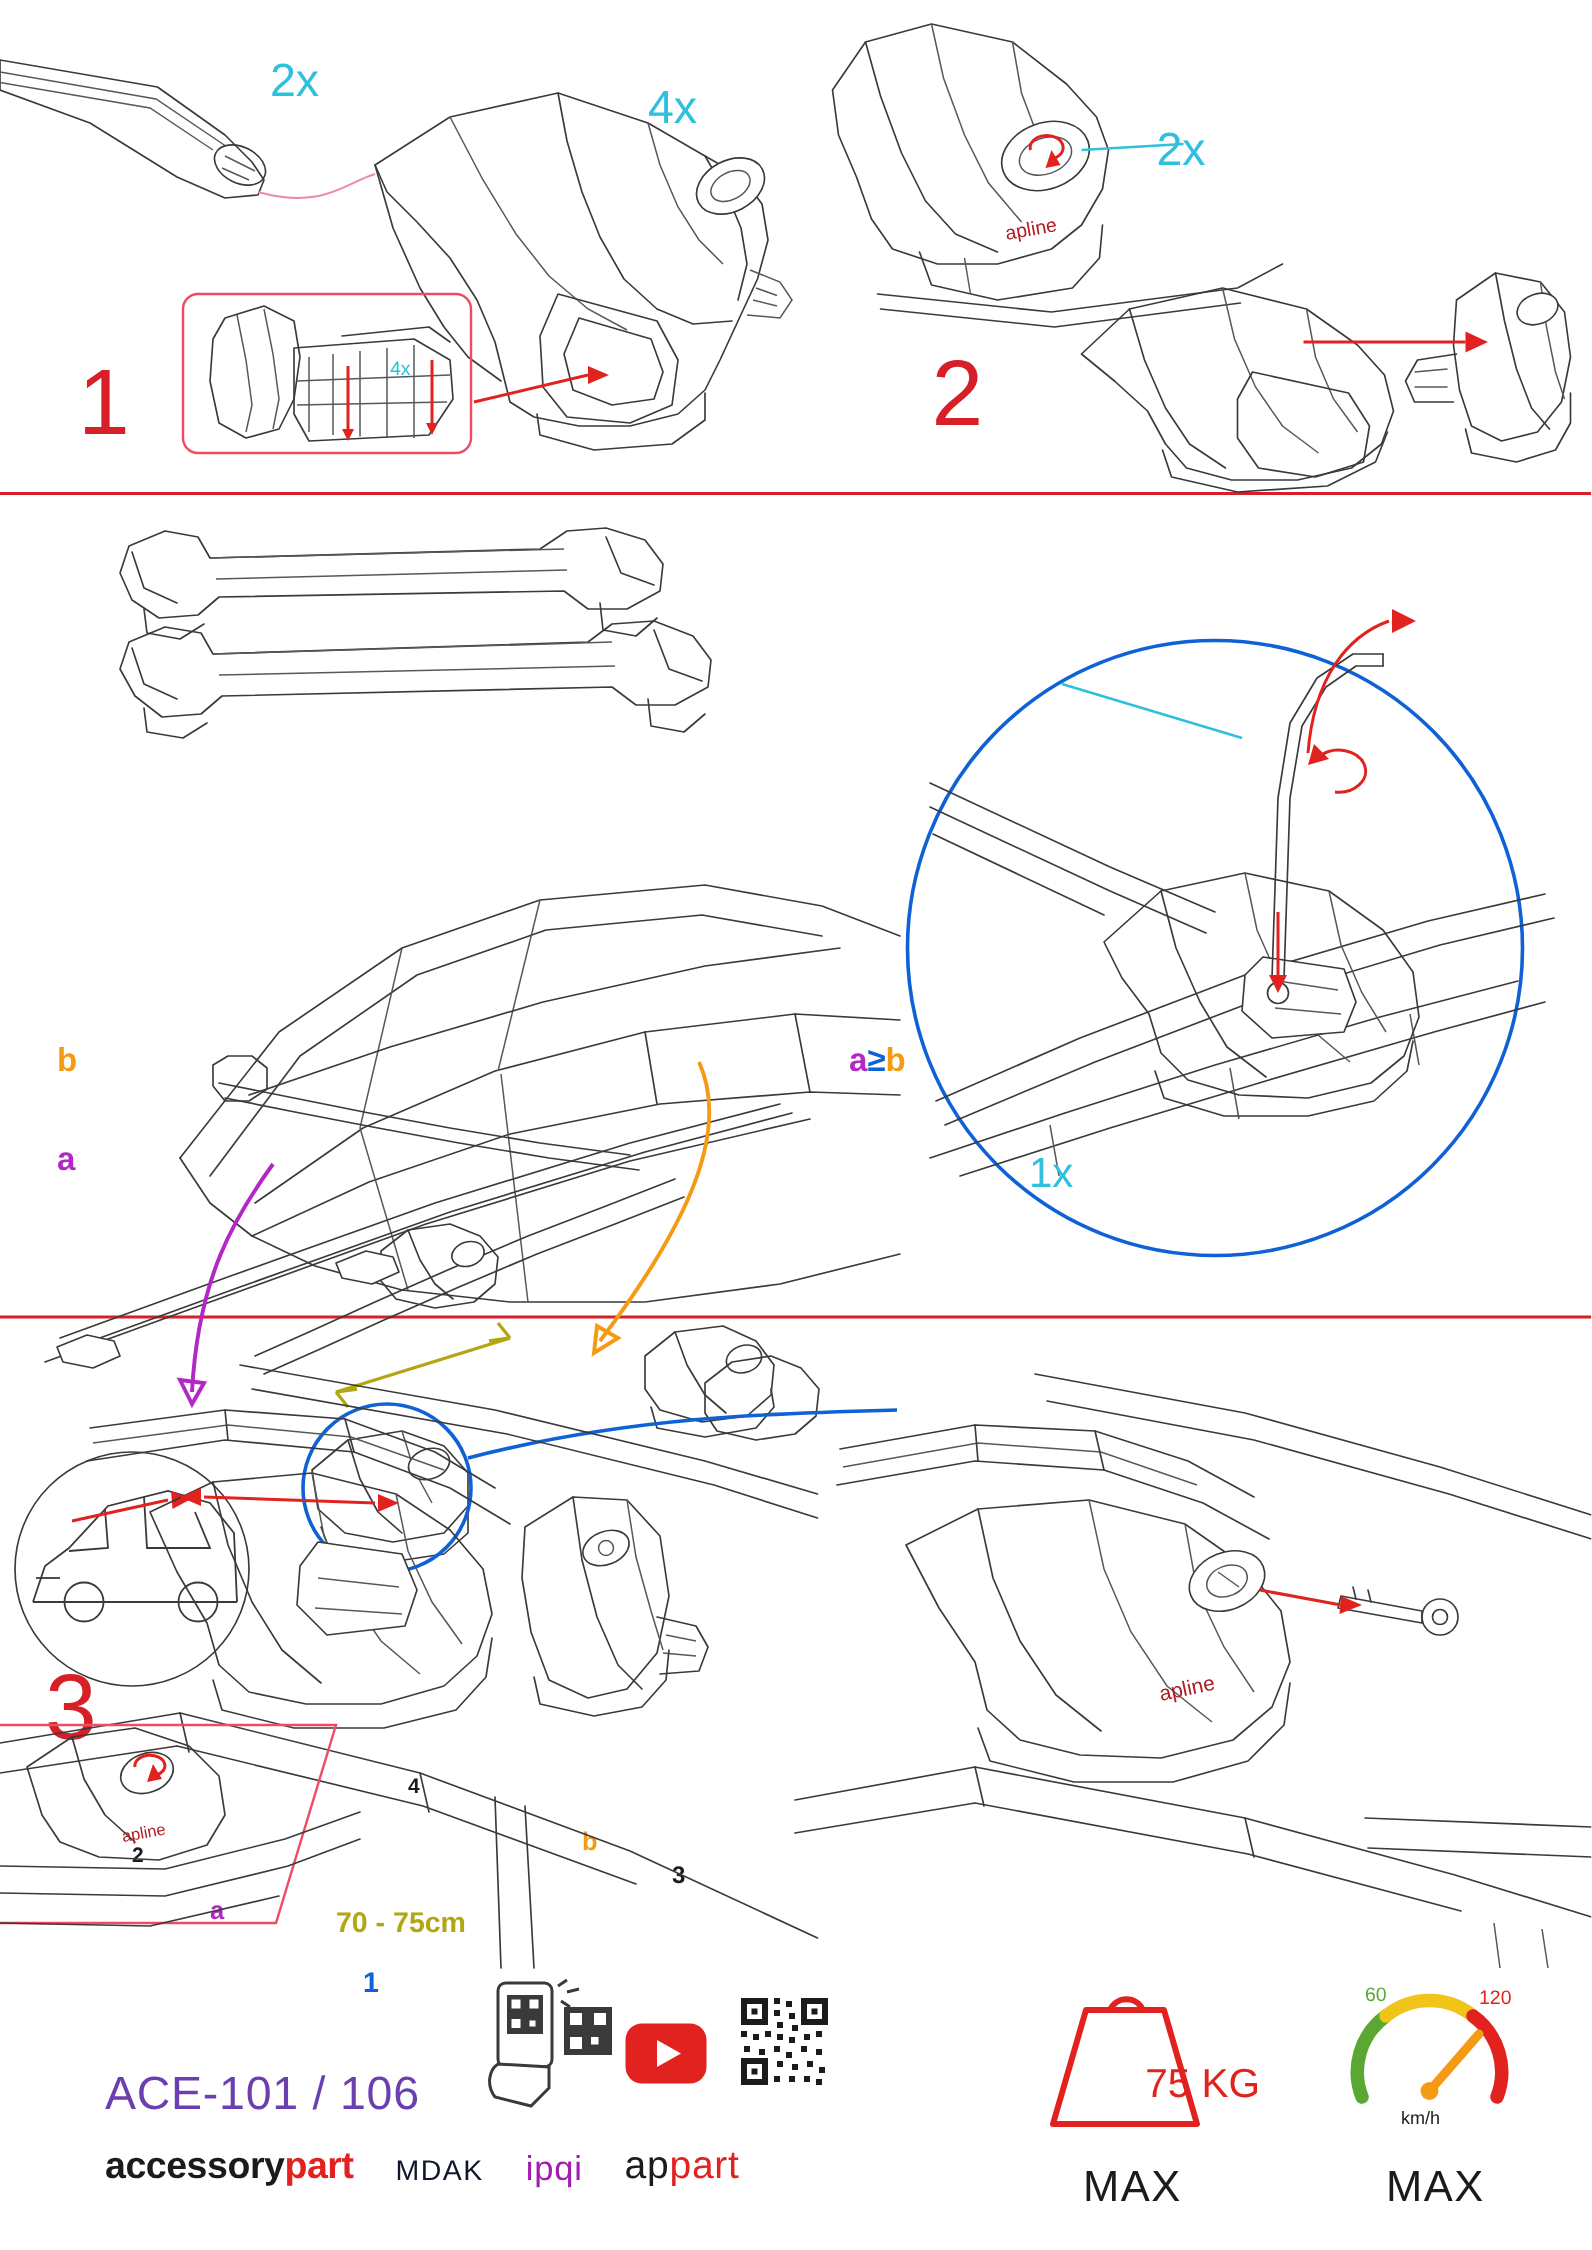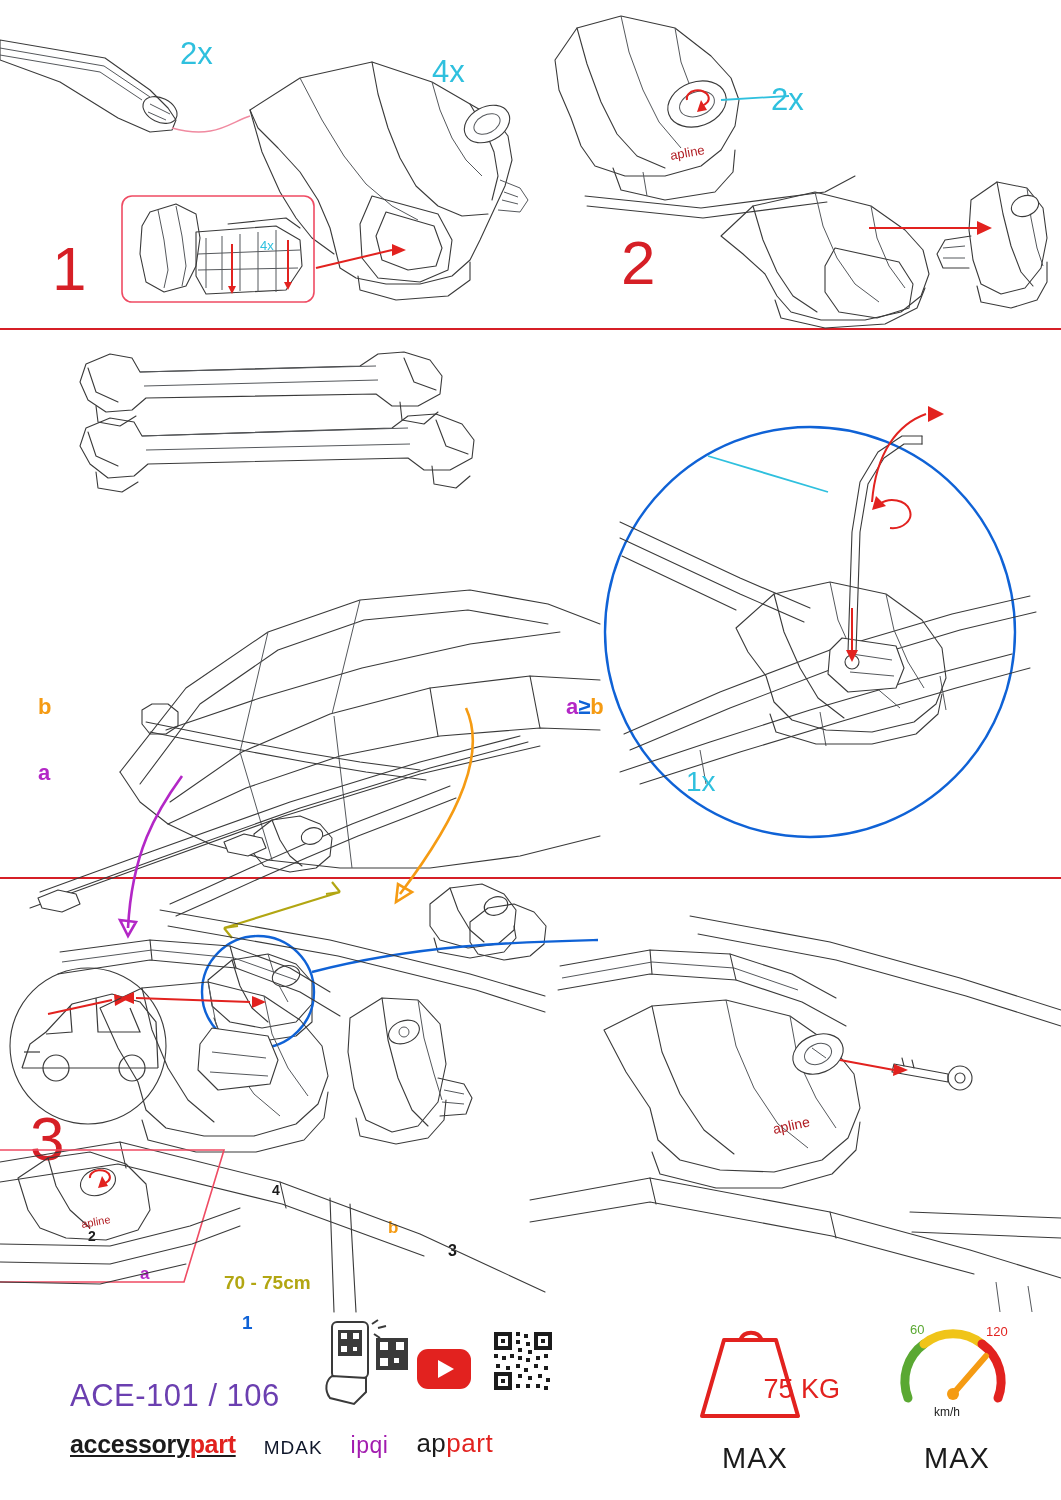--- a/index.html
+++ b/index.html
@@ -71,21 +71,21 @@
     font-size: 31px;
     color: #6b3fb0;
     letter-spacing: 0.5px;
   }
   .brandrow {
     display: flex;
     align-items: flex-end;
     gap: 28px;
     margin-top: 14px;
   }
-  .brand-accessorypart { font-size: 25px; font-weight: 700; color: #1b1b1b; letter-spacing: -0.3px; text-decoration: underline; }
+  .brand-accessorypart { font-size: 25px; font-weight: 700; color: #1b1b1b; letter-spacing: -0.3px; }
   .brand-accessorypart .accent { color: #e2221f; }
   .brand-mdak { font-size: 19px; color: #0f172a; letter-spacing: 1px; }
   .brand-ipqi { font-size: 23px; color: #a21caf; letter-spacing: 0.5px; }
   .brand-apline { font-size: 26px; color: #1b1b1b; letter-spacing: 0.5px; }
   .brand-apline .accent { color: #e2221f; }
 
   .maxlabel {
     position: absolute;
     font-family: "Liberation Sans", sans-serif;
     font-size: 29px;

